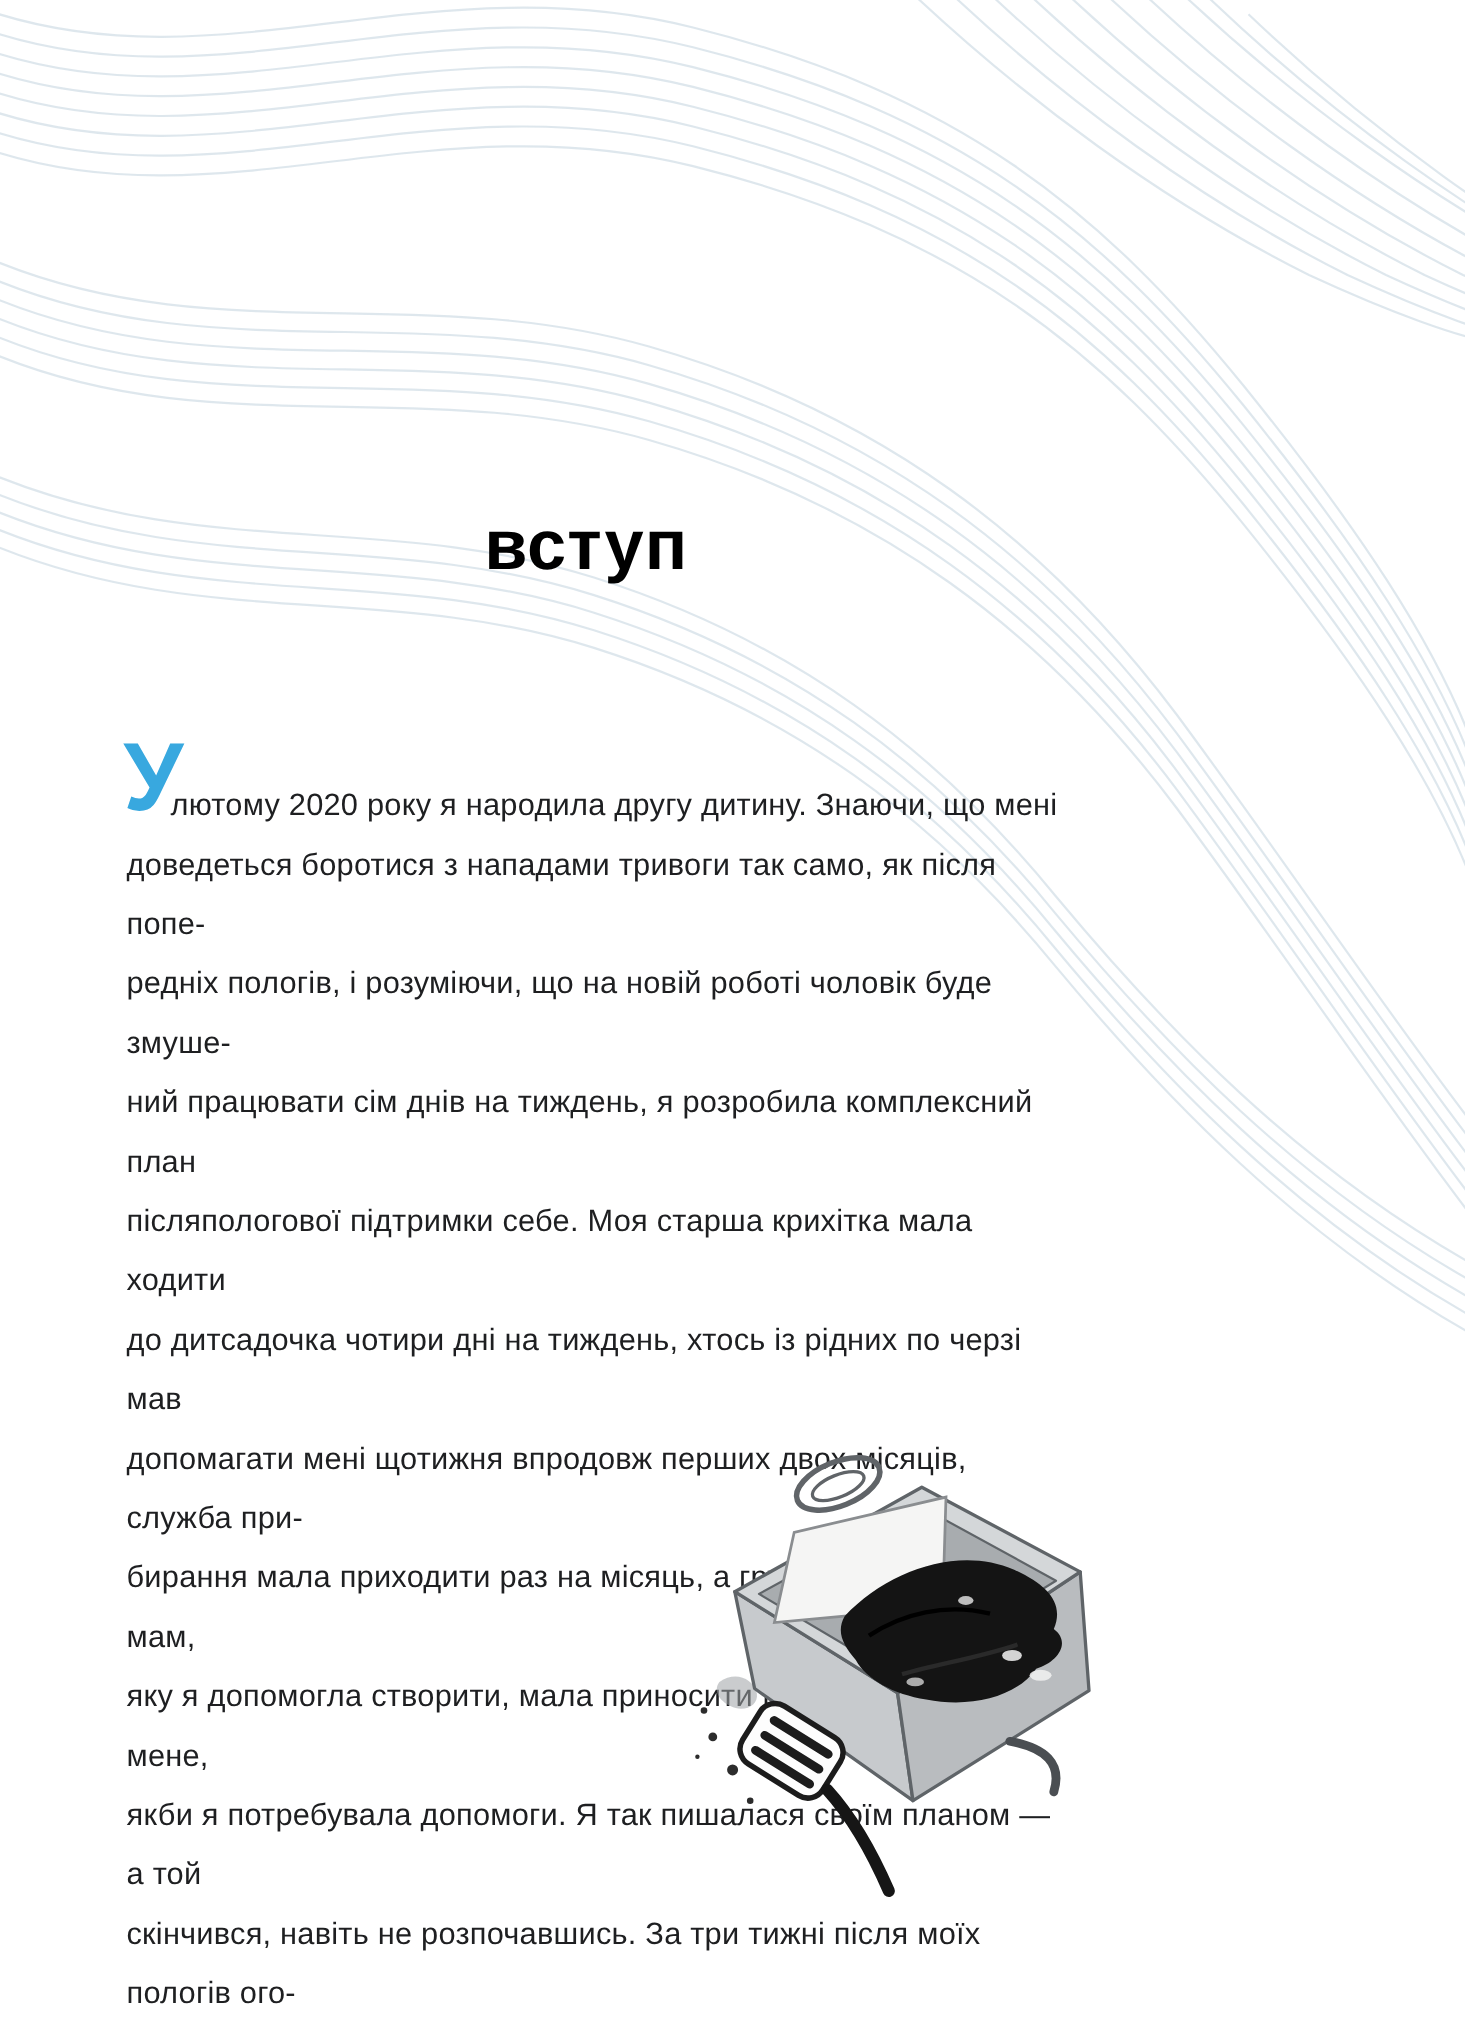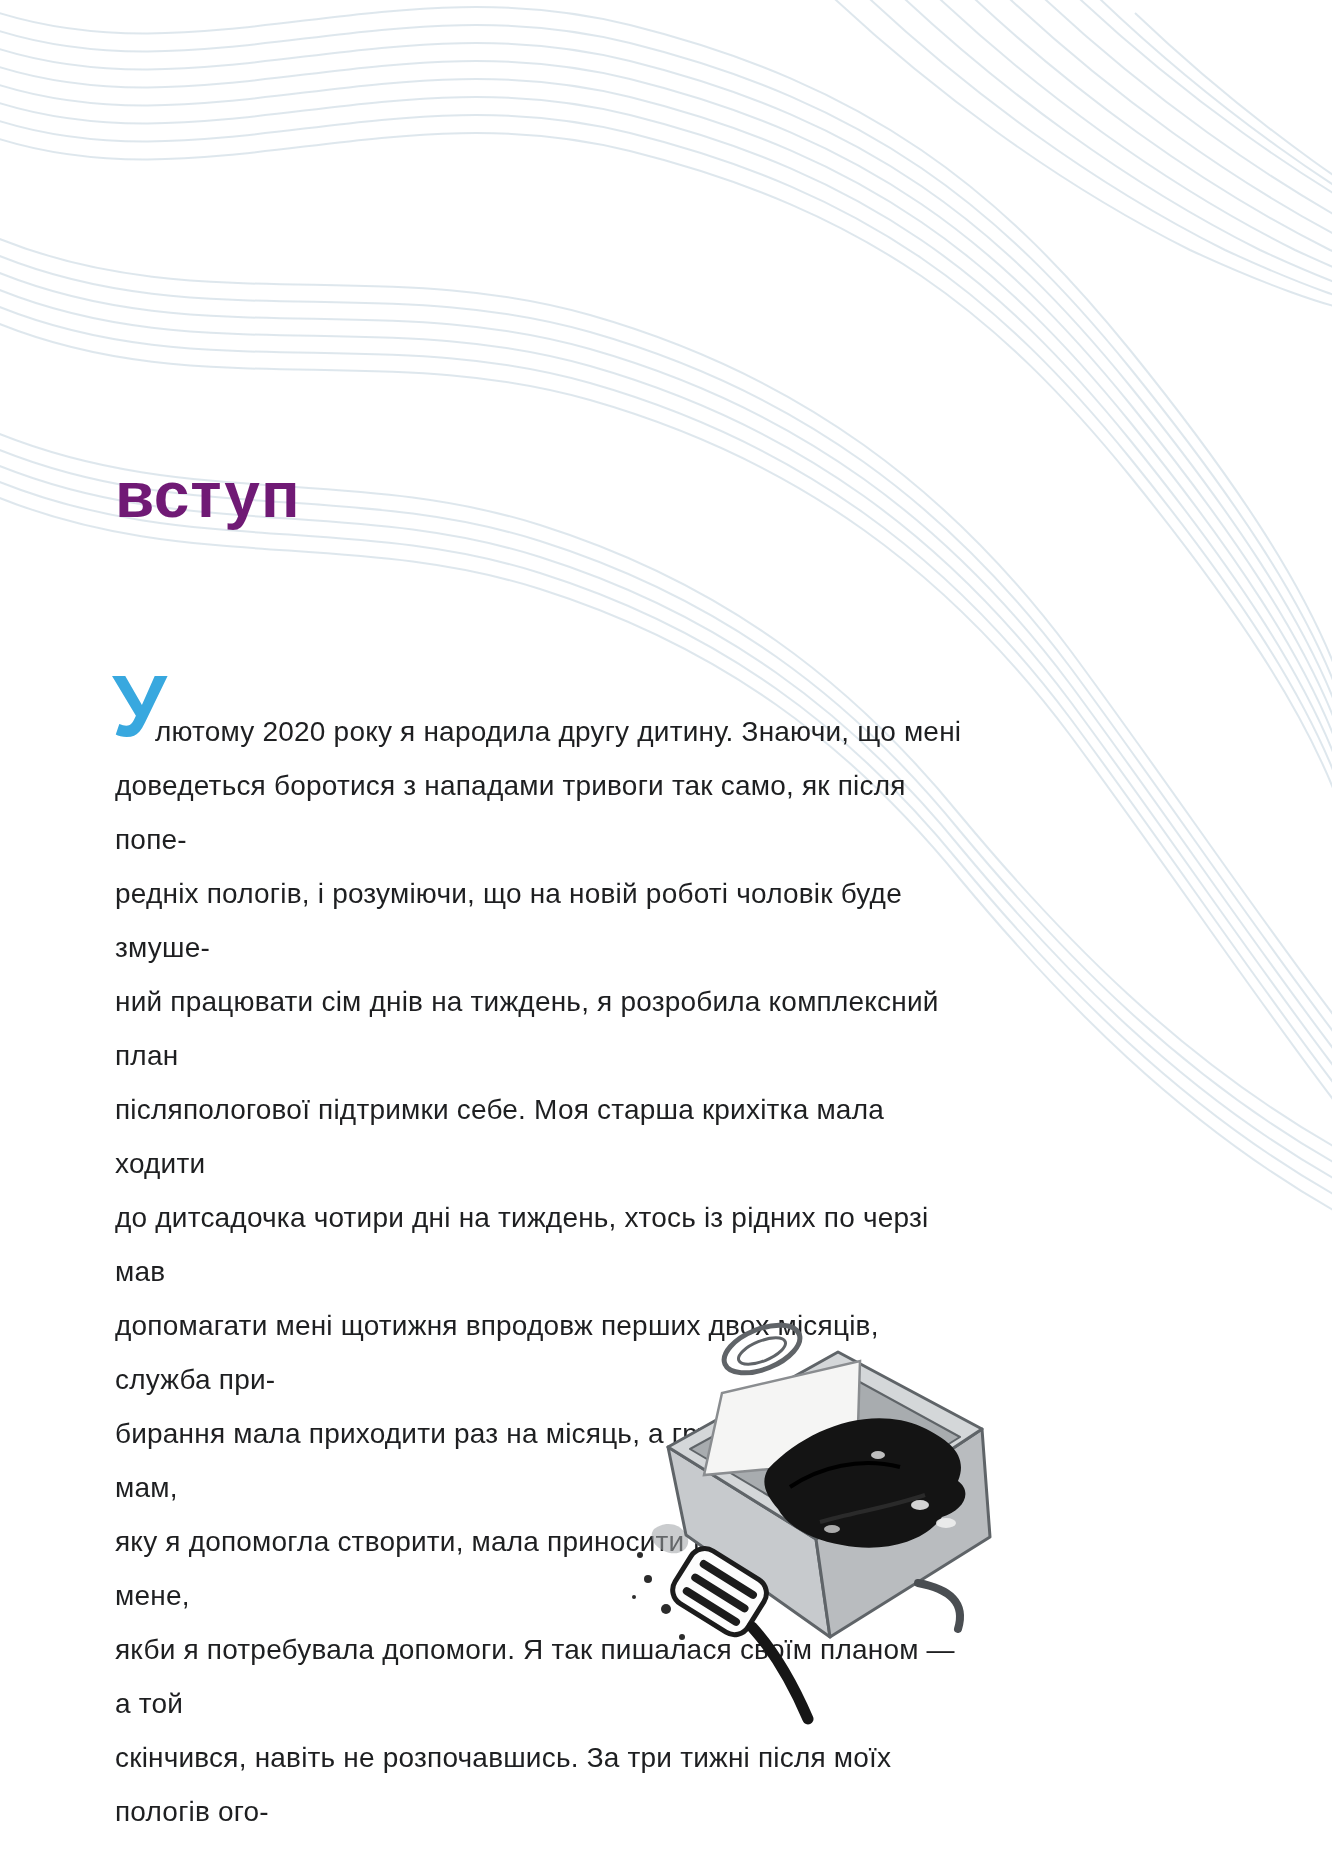--- a/index.html
+++ b/index.html
@@ -20,26 +20,26 @@
     pointer-events: none;
   }
   .chapter-title {
     position: absolute;
     top: 462px;
     left: 115px;
     width: 852px;
     margin: 0;
     padding-right: 16px;
     box-sizing: border-box;
-    text-align: left;
+    text-align: center;
     font-size: 64px;
     line-height: 1.05;
     font-weight: 800;
     letter-spacing: 1px;
-    color: #701a75;
+    color: #000000;
   }
   .content {
     position: absolute;
     top: 705px;
     left: 115px;
     width: 860px;
     font-size: 28px;
     line-height: 54px;
     letter-spacing: 0.2px;
   }

